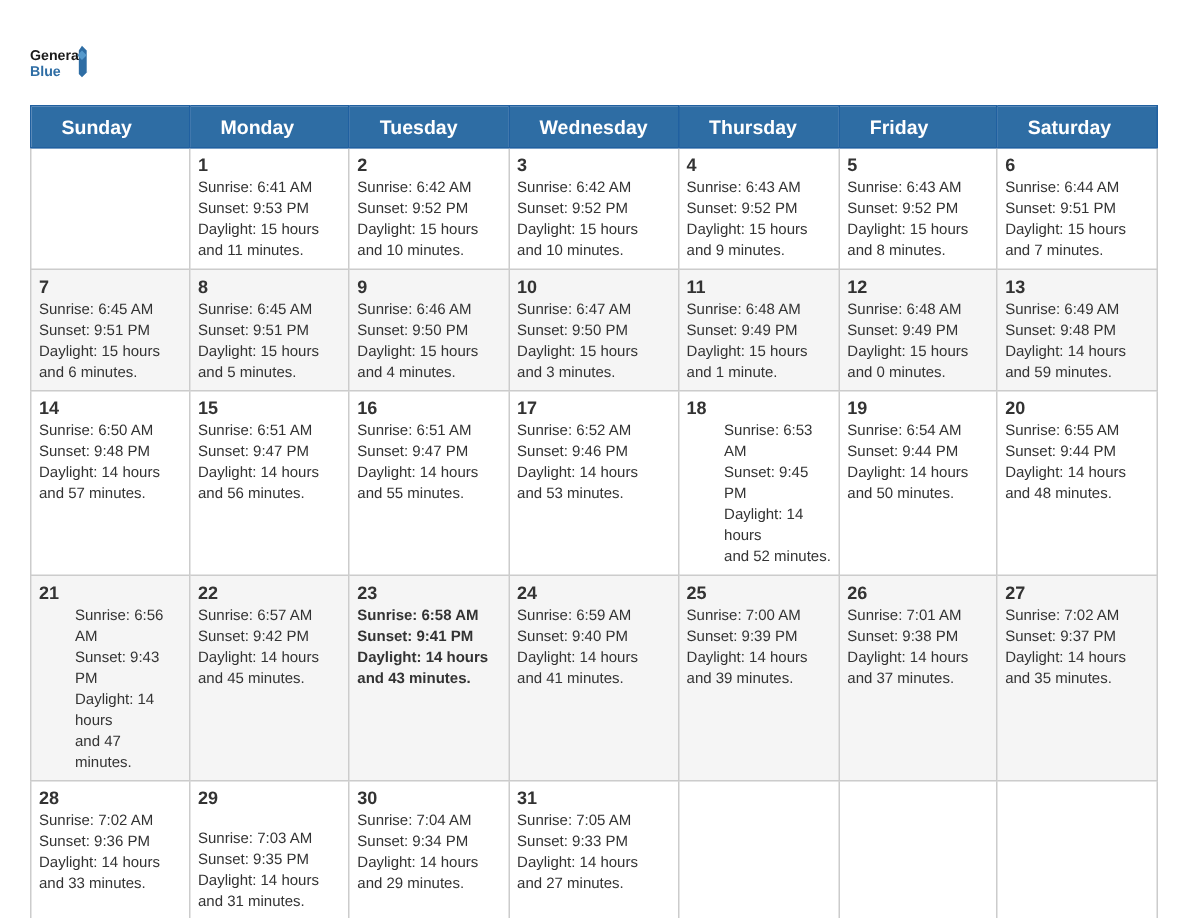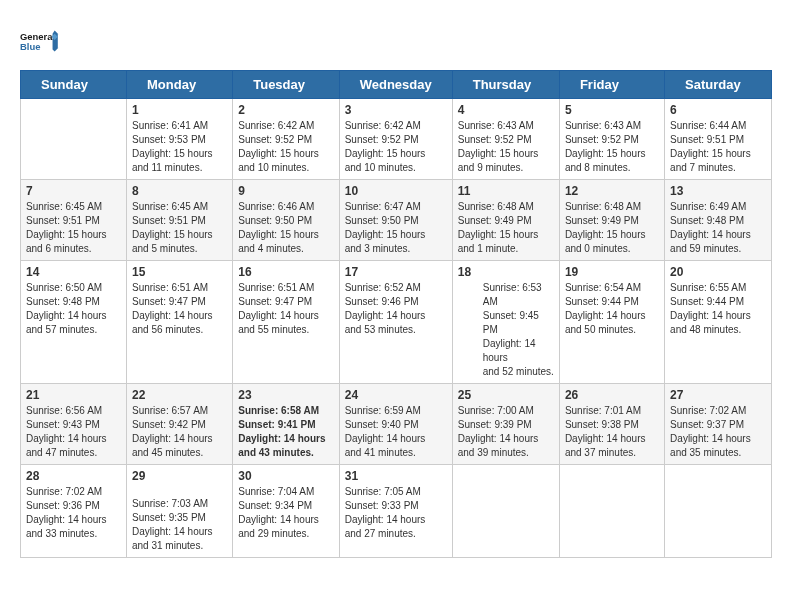--- a/index.html
+++ b/index.html
@@ -251,21 +251,21 @@
           <span class="day-number">20</span>
           <div class="cell-content" style="white-space: pre-line;">Sunrise: 6:55 AM
 Sunset: 9:44 PM
 Daylight: 14 hours
 and 48 minutes.</div>
         </td>
       </tr>
       <tr>
         <td>
           <span class="day-number">21</span>
-          <div class="cell-content" style="white-space: pre-line;">Sunrise: 6:56 AM
+          <div class="cell-content" style="white-space: pre-line; margin-left: 24px;">Sunrise: 6:56 AM
 Sunset: 9:43 PM
 Daylight: 14 hours
 and 47 minutes.</div>
         </td>
         <td>
           <span class="day-number">22</span>
           <div class="cell-content" style="white-space: pre-line;">Sunrise: 6:57 AM
 Sunset: 9:42 PM
 Daylight: 14 hours
 and 45 minutes.</div>

